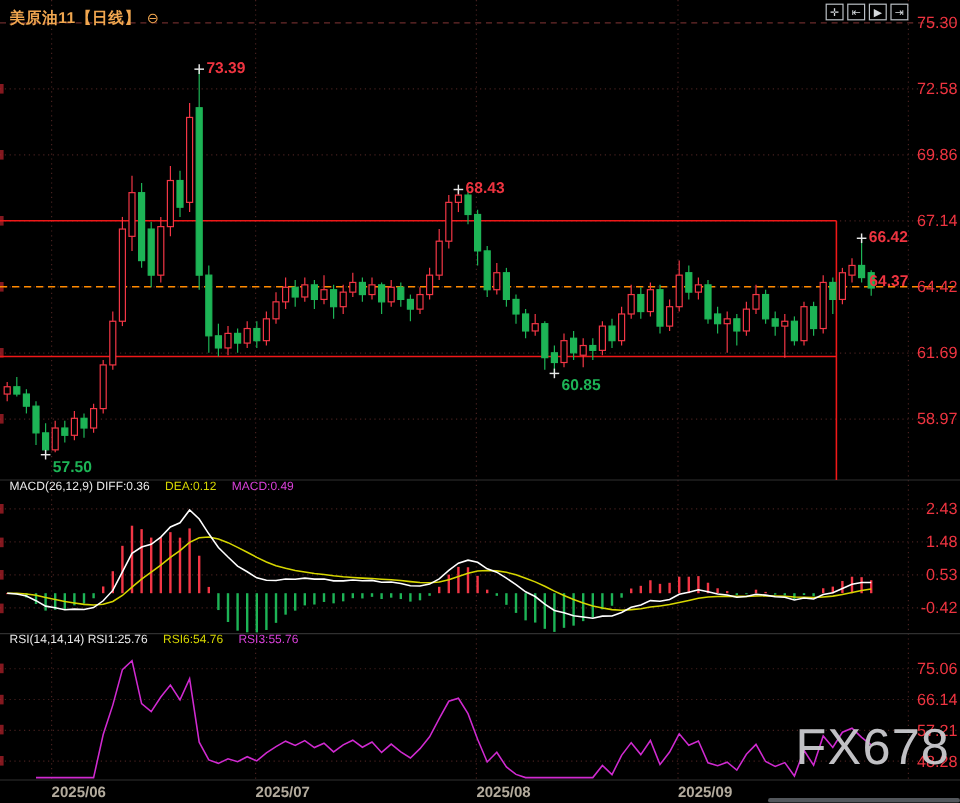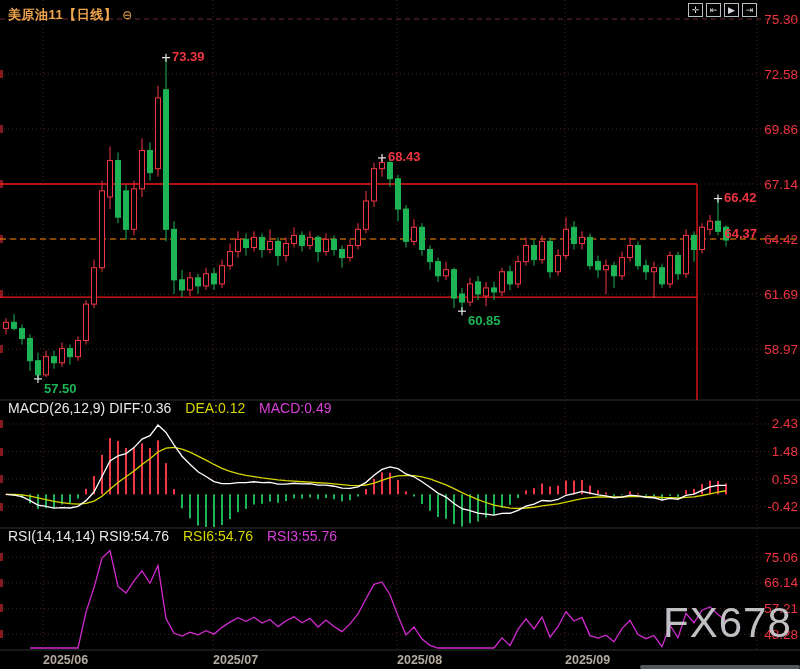--- a/index.html
+++ b/index.html
@@ -5,21 +5,21 @@
   html,body{margin:0;padding:0;background:#000;}
   #wrap{position:relative;width:800px;height:669px;background:#000;overflow:hidden;
         font-family:"Liberation Sans",sans-serif;}
   #chart{position:absolute;left:0;top:0;}
   #title-bar{position:absolute;top:6px;left:8px;font-size:13px;font-weight:700;
              color:#f0a64f;letter-spacing:.5px;white-space:nowrap;z-index:5;}
   #collapse{font-weight:400;margin-left:5px;font-size:12px;}
   #toolbar{position:absolute;top:3px;right:43px;display:flex;gap:3px;z-index:5;}
   .tbtn{width:15px;height:14px;border:1px solid #b9bec4;color:#d6dade;font-size:9px;
         line-height:12px;text-align:center;box-sizing:border-box;cursor:pointer;background:#000;}
-  .pane-header{position:absolute;left:8px;font-size:14px;white-space:nowrap;z-index:5;}
+  .pane-header{position:absolute;left:8px;font-size:10px;white-space:nowrap;z-index:5;}
   #macd-header{top:400px;}
   #rsi-header{top:528px;}
   .hdr-main{color:#e8e8e8;}
   .hdr-dea{color:#d6d600;margin-left:10px;}
   .hdr-macd{color:#d940d9;margin-left:10px;}
   #watermark{position:absolute;left:663px;top:599px;font-size:42px;color:#cbcbcf;
              letter-spacing:1px;opacity:.95;z-index:6;}
   #hscroll{position:absolute;left:640px;top:665px;width:160px;height:4px;
            background:#53575c;border-radius:2px;z-index:6;}
 </style>
@@ -397,20 +397,20 @@
     <span class="tbtn">⇥</span>
   </div>
 
   <div id="macd-header" class="pane-header">
     <span class="hdr-main">MACD(26,12,9) DIFF:0.36</span>
     <span class="hdr-dea">DEA:0.12</span>
     <span class="hdr-macd">MACD:0.49</span>
   </div>
 
   <div id="rsi-header" class="pane-header">
-    <span class="hdr-main">RSI(14,14,14) RSI9:54.76</span>
+    <span class="hdr-main">RSI(14,14,14) RSI1:25.76</span>
     <span class="hdr-dea">RSI6:54.76</span>
     <span class="hdr-macd">RSI3:55.76</span>
   </div>
 
   <div id="watermark">FX678</div>
   <div id="hscroll"></div>
 </div>
 
 </body></html>

